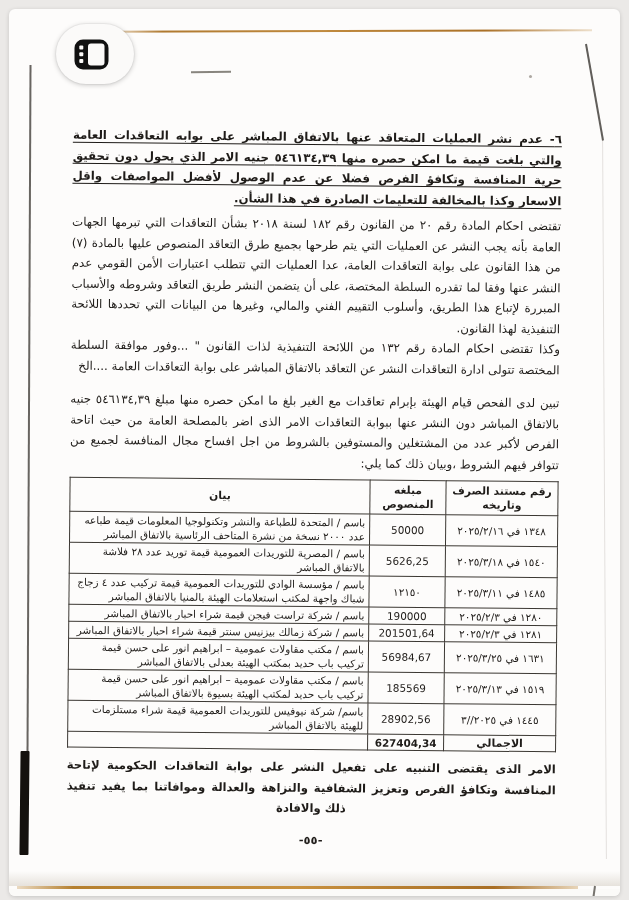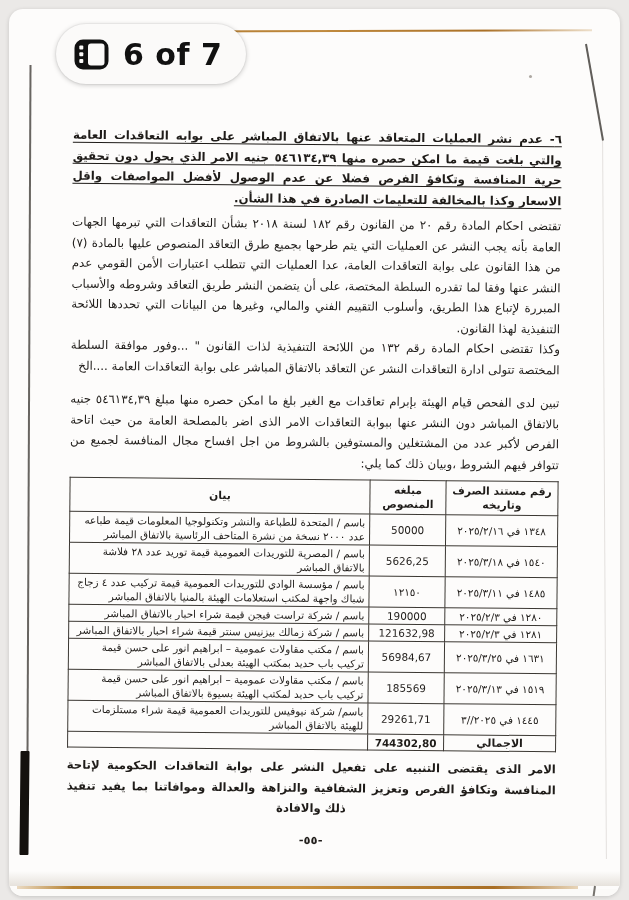--- a/index.html
+++ b/index.html
@@ -6,21 +6,21 @@
   body{
     width:629px;height:900px;
     background:#ebe9e7;
     font-family:"DejaVu Sans", sans-serif;
     overflow:hidden;
   }
   .viewer{position:relative;width:629px;height:900px;background:#ebe9e7;overflow:hidden;}
 
   .page-card{
     position:absolute;left:9px;right:9px;top:9px;bottom:4px;
-    background:#fdfcfb;border-radius:14px;
+    background:#fdfcfb;border-radius:6px;
     box-shadow:0 1px 4px rgba(0,0,0,.16);
     overflow:hidden;
   }
 
   
   .seam-top{
     position:absolute;top:21px;left:95px;right:28px;height:2px;
     background:linear-gradient(90deg, rgba(191,139,62,.15), #b07a30 12%, #c08a3e 45%, #aa7026 78%, rgba(191,139,62,.25));
     transform:rotate(-.15deg);
   }
@@ -146,59 +146,58 @@
               <td class="cell-amt">١٢١٥٠</td>
               <td class="cell-desc">باسم / مؤسسة الوادي للتوريدات العمومية قيمة تركيب عدد ٤ زجاج شباك واجهة لمكتب استعلامات الهيئة بالمنيا بالاتفاق المباشر</td>
             </tr>
             <tr>
               <td class="cell-doc">١٢٨٠ في ٢٠٢٥/٢/٣</td>
               <td class="cell-amt">190000</td>
               <td class="cell-desc">باسم / شركة تراست فيجن قيمة شراء احبار بالاتفاق المباشر</td>
             </tr>
             <tr>
               <td class="cell-doc">١٢٨١ في ٢٠٢٥/٢/٣</td>
-              <td class="cell-amt">121632,98</td>
+              <td class="cell-amt">201501,64</td>
               <td class="cell-desc">باسم / شركة زمالك بيزنيس سنتر قيمة شراء احبار بالاتفاق المباشر</td>
             </tr>
             <tr>
               <td class="cell-doc">١٦٣١ في ٢٠٢٥/٣/٢٥</td>
               <td class="cell-amt">56984,67</td>
               <td class="cell-desc">باسم / مكتب مقاولات عمومية – ابراهيم انور على حسن قيمة تركيب باب حديد بمكتب الهيئة بعدلى بالاتفاق المباشر</td>
             </tr>
             <tr>
               <td class="cell-doc">١٥١٩ في ٢٠٢٥/٣/١٣</td>
               <td class="cell-amt">185569</td>
               <td class="cell-desc">باسم / مكتب مقاولات عمومية – ابراهيم انور على حسن قيمة تركيب باب حديد لمكتب الهيئة بسيوة بالاتفاق المباشر</td>
             </tr>
             <tr>
               <td class="cell-doc">١٤٤٥ في ٢٠٢٥//٣</td>
-              <td class="cell-amt">29261,71</td>
+              <td class="cell-amt">28902,56</td>
               <td class="cell-desc">باسم/ شركة نيوفيس للتوريدات العمومية قيمة شراء مستلزمات للهيئة بالاتفاق المباشر</td>
             </tr>
           </tbody>
         <tfoot>
           <tr class="total-row">
             <td class="cell-doc">الاجمالي</td>
-            <td class="cell-amt">744302,80</td>
+            <td class="cell-amt">627404,34</td>
             <td class="cell-desc"></td>
           </tr>
         </tfoot>
       </table>
 
       <p class="closing">الامر الذى يقتضى التنبيه على تفعيل النشر على بوابة التعاقدات الحكومية لإتاحة المنافسة وتكافؤ الفرص وتعزيز الشفافية والنزاهة والعدالة وموافاتنا بما يفيد تنفيذ ذلك والافادة</p>
       <div class="pageno">-٥٥-</div>
     </div>
   </div>
 
   <div class="badge">
     <span class="badge-icon">
       <svg width="37" height="33" viewBox="0 0 37 33" aria-hidden="true">
         <rect x="1.5" y="1.5" width="34" height="30" rx="8.5" fill="#111111"></rect>
         <rect x="15" y="5.5" width="16.5" height="22" rx="3" fill="#fbfaf9"></rect>
         <rect x="6.3" y="7.5" width="4" height="4" rx="1" fill="#fbfaf9"></rect>
         <rect x="6.3" y="14.2" width="4" height="4" rx="1" fill="#fbfaf9"></rect>
         <rect x="6.3" y="20.9" width="4" height="4" rx="1" fill="#fbfaf9"></rect>
       </svg>
     </span>
-    <span class="badge-text">6 of 7</span>
   </div>
 
 </div>
 
 </body></html>

